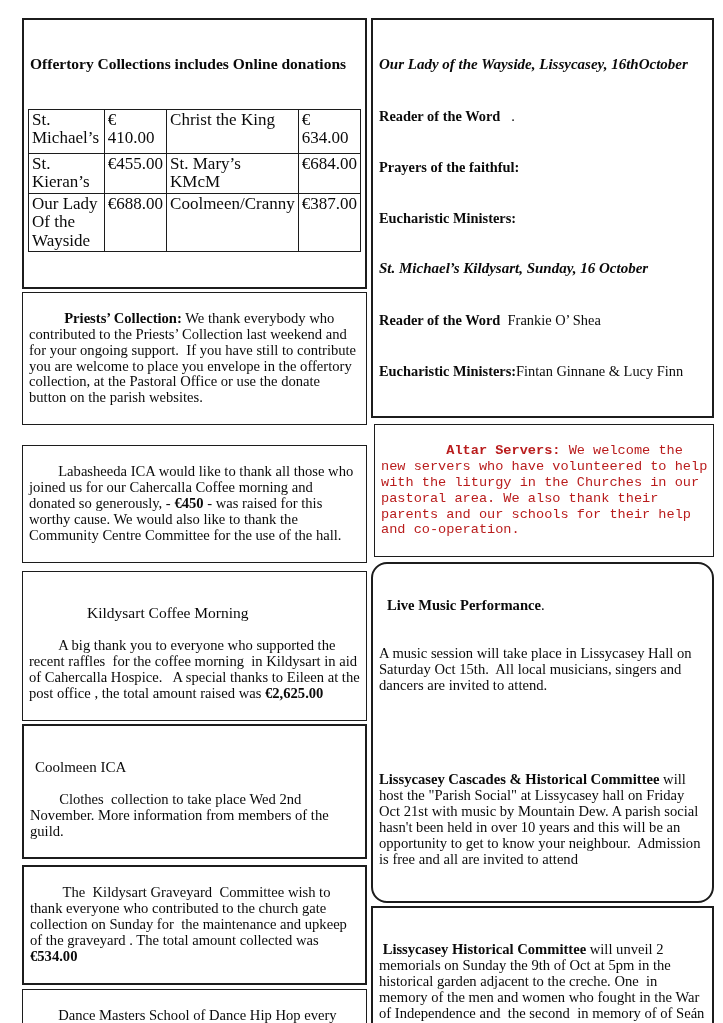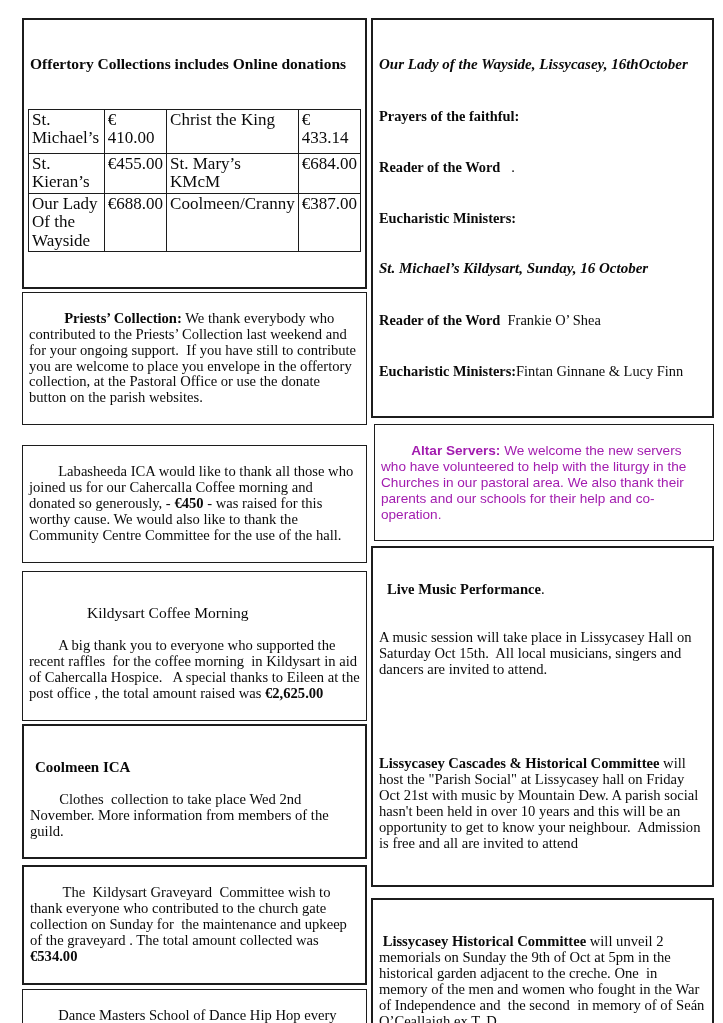--- a/index.html
+++ b/index.html
@@ -34,54 +34,54 @@
   }
   .c-name1 { width:33%; } .c-amt1 { width:20%; } .c-name2 { width:30%; } .c-amt2 { width:17%; }
   tr.r1 td { height:44px; } tr.r2 td { height:35px; } tr.r3 td { height:42px; }
 
   .priests    { min-height:91px;  margin-bottom:20px; }
   .priests .lead-indent { padding-left:6px; }
   .labasheeda { min-height:90px;  margin-bottom:8px; }
   .coffee     { min-height:88px;  margin-bottom:3px; }
   .coffee-title { font-weight:normal; font-size:15.5px; padding-left:58px; white-space:normal; }
   .coolmeen   { min-height:47px;  margin-bottom:6px; }
-  .coolmeen-title { font-weight:bold; font-size:15px; padding-left:5px; }
+  .coolmeen-title { font-weight:normal; font-size:15px; padding-left:5px; }
   .graveyard  { min-height:80px;  margin-bottom:4px; }
   .dance      { min-height:55px;  margin-bottom:11px; }
 
   
   .rota { min-height:142px; margin-bottom:6px; font-size:14.4px; line-height:1.18; }
   .rota .u { font-size:15px; }
   .altar {
     min-height:93px; margin-bottom:5px; margin-left:3px;
-    font-family:Liberation Sans, sans-serif;
-    font-size:13.6px; line-height:1.17; color:#a21caf;
+    font-family:Liberation Mono, monospace;
+    font-size:13.6px; line-height:1.17; color:#b91c1c;
   }
-  .music { min-height:183px; margin-bottom:11px; }
+  .music { min-height:183px; margin-bottom:3px;border-radius:16px; }
   .music-title { font-weight:bold; padding-left:8px; display:inline; }
   .gap-line { height:15px; }
   .historical { min-height:135px; margin-bottom:4px; }
 </style>
 </head>
 <body>
 
 <div class="page">
   <div class="cols">
 
     <div class="col left-col">
 
       <div class="box thick offertory">
         <div class="offertory-title">Offertory Collections includes Online donations</div>
         <table class="offertory-table">
           <tbody>
             <tr class="r1">
               <td class="c-name1">St. Michael’s</td>
               <td class="c-amt1">€ 410.00</td>
               <td class="c-name2">Christ the King</td>
-              <td class="c-amt2">€  433.14</td>
+              <td class="c-amt2">€  634.00</td>
             </tr>
             <tr class="r2">
               <td>St. Kieran’s</td>
               <td>€455.00</td>
               <td>St. Mary’s KMcM</td>
               <td>€684.00</td>
             </tr>
             <tr class="r3">
               <td>Our Lady Of the Wayside</td>
               <td>€688.00</td>
@@ -117,22 +117,22 @@
       <div class="box dance">
         <span>Dance Masters School of Dance Hip Hop every  Thursday starting 6 th Oct in  Lissycasey Hall. From  3.15pm to 4.15 pm... 4-12yrs.. €7</span>
       </div>
 
     </div>
 
     <div class="col right-col">
 
       <div class="box thick rota">
         <div class="u">Our Lady of the Wayside, Lissycasey, 16thOctober</div>
+        <div><span class="b">Reader of the Word</span><span>   .</span></div>
         <div><span class="b">Prayers of the faithful:</span><span></span></div>
-        <div><span class="b">Reader of the Word</span><span>   .</span></div>
         <div><span class="b">Eucharistic Ministers:</span><span></span></div>
         <div class="u">St. Michael’s Kildysart, Sunday, 16 October</div>
         <div><span class="b">Reader of the Word</span><span>  Frankie O’ Shea</span></div>
         <div><span class="b">Eucharistic Ministers:</span><span>Fintan Ginnane &amp; Lucy Finn</span></div>
       </div>
 
       <div class="box altar">
         <span class="b">Altar Servers:</span><span> We welcome the new servers who have volunteered to help with the liturgy in the Churches in our pastoral area. We also thank their parents and our schools for their help and co-operation.</span>
       </div>
 

